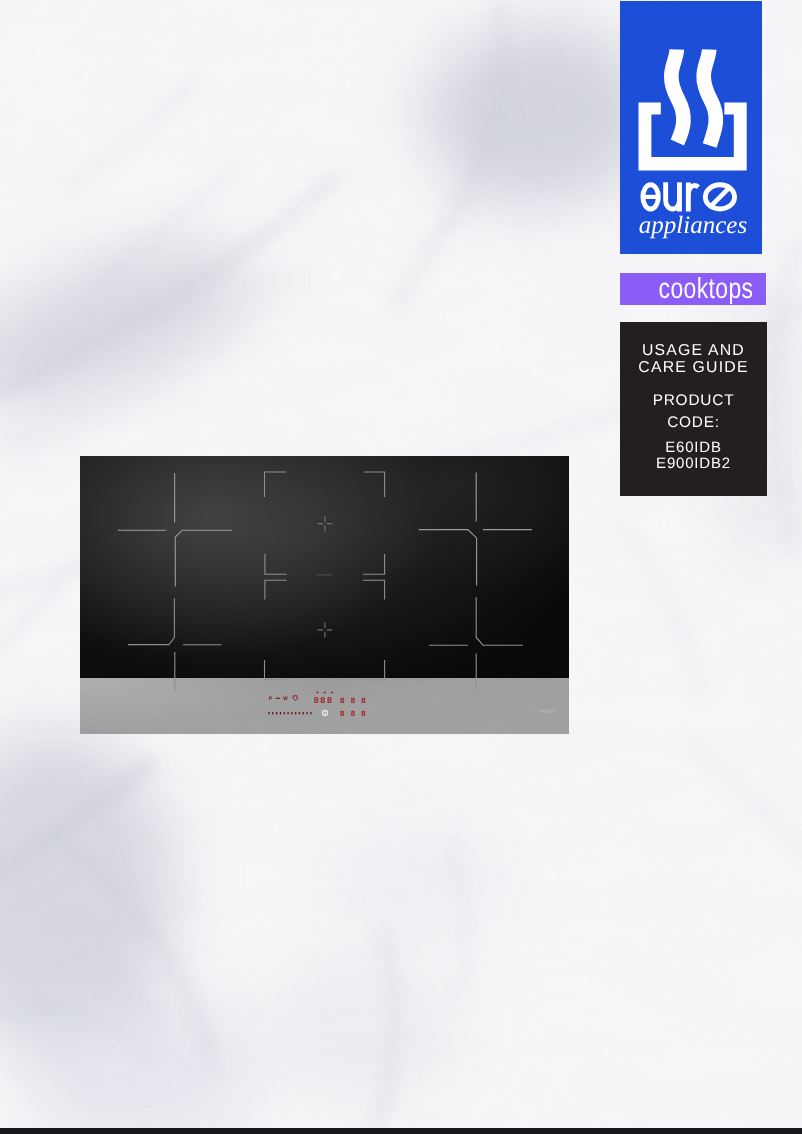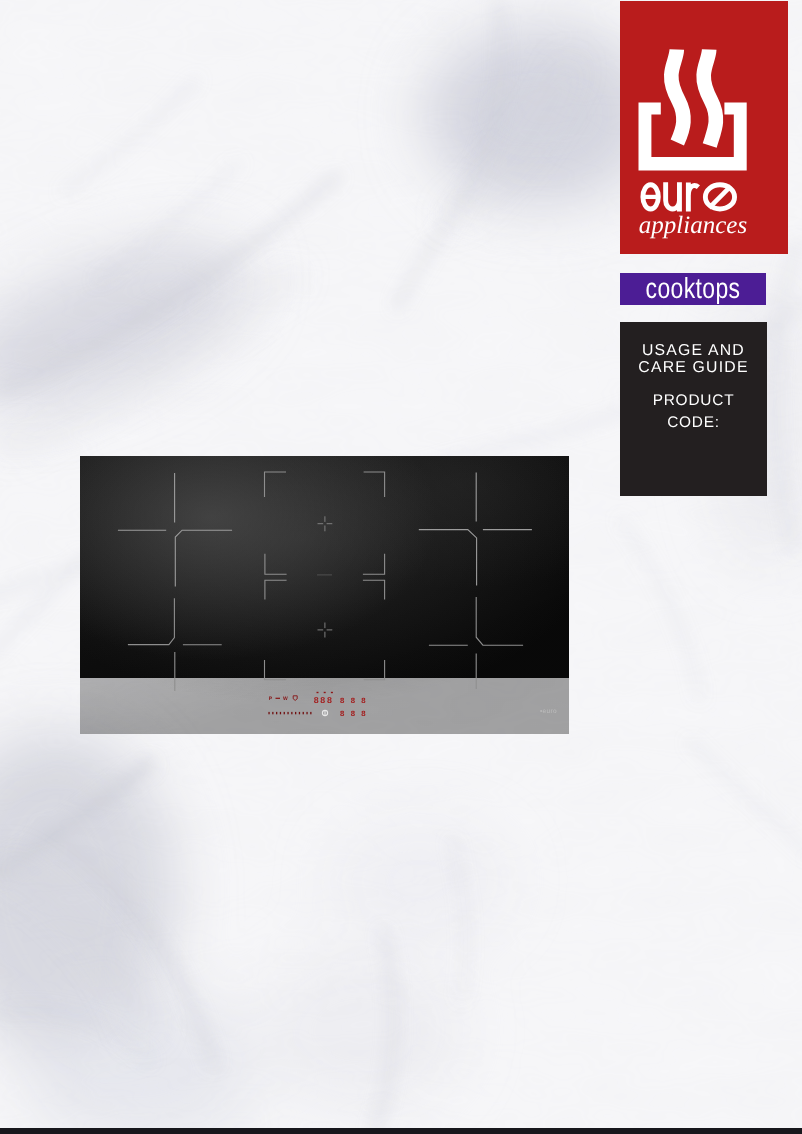--- a/index.html
+++ b/index.html
@@ -55,21 +55,21 @@
   </g>
   <g fill="none" stroke="#d3d5dd" filter="url(#b16)">
     <path d="M 572,62 C 550,122 502,180 447,220" stroke-width="9" opacity="0.5"></path>
     <path d="M 0,452 C 95,410 195,352 298,272" stroke-width="9" opacity="0.5"></path>
     <path d="M 0,862 C 60,892 118,948 148,1036" stroke-width="18" opacity="0.45"></path>
   </g>
 
   <rect x="0" y="0" width="802" height="1134" filter="url(#grain)" opacity="0.055"></rect>
 </svg>
 
-<div class="abs" style="left:620px;top:1px;width:168px;height:253px;background:#b91c1c">
+<div class="abs" style="left:620px;top:1px;width:142px;height:253px;background:#1d4ed8">
   <svg width="146" height="253" viewBox="620 1 146 253" style="position:absolute;left:0;top:0">
 
     <path fill="#fff" d="M 638.5,102.6 H 660.8 V 114.6 H 651.4 V 156.9 H 733.8 V 114.6 H 724.4 V 102.6 H 746.7 V 170.5 H 638.5 Z"></path>
 
     <path fill="none" stroke="#fff" stroke-width="14.6" d="M 676.8,49.6 C 676.5,58 671.8,65 671.3,75 C 670.8,85 674.5,93 678.8,101 C 682.5,108 683.8,115 683.4,122 C 683,129 680.2,136 677.3,142.5"></path>
 
     <path fill="none" stroke="#fff" stroke-width="14.6" d="M 709.2,49.6 C 708.9,58 704.2,65 703.7,75 C 703.2,85 706.9,93 711.2,101 C 714.9,108 716.2,115 715.8,122 C 715.4,129 712.6,136 709.7,145.5"></path>
 
     <g stroke="#fff" stroke-width="4.9" fill="none">
       <ellipse cx="650.6" cy="196.9" rx="7.7" ry="12.15"></ellipse>
@@ -80,27 +80,28 @@
       <path d="M 688.35,182.5 V 211.5 M 688.35,196 C 688.35,186 694,183.3 698.4,187.2"></path>
 
       <ellipse cx="719.95" cy="196.9" rx="14.6" ry="12.15"></ellipse>
       <line x1="709.2" y1="207.8" x2="730.8" y2="186.2" stroke-width="4.6"></line>
     </g>
   </svg>
 
   <div class="abs" style="left:0;top:212px;width:146px;text-align:center;font-family:'Liberation Serif',serif;font-style:italic;color:#fff;font-size:25px;line-height:25px;filter:blur(0.35px)">appliances</div>
 </div>
 
-<div class="abs" style="left:620px;top:273px;width:146px;height:32px;background:#4c1d95;color:#fff;text-align:center">
+<div class="abs" style="left:620px;top:273px;width:146px;height:32px;background:#8b5cf6;color:#fff;text-align:right">
   <span style="display:inline-block;filter:blur(0.3px);font-size:29px;line-height:33px;letter-spacing:0.5px;transform:scaleX(0.79);transform-origin:center">cooktops</span>
 </div>
 
 <div class="abs" style="left:620px;top:322px;width:147px;height:174px;background:#231f20;color:#fff;filter:blur(0.25px)">
   <div class="abs" style="left:0;top:67.5px;width:147px;text-align:center;font-size:15.4px;line-height:22.4px;letter-spacing:0.8px">PRODUCT<br>CODE:</div>
   <div class="abs" style="left:0;top:19.5px;width:147px;text-align:center;font-size:15.8px;line-height:17.7px;letter-spacing:1.2px">USAGE AND<br>CARE GUIDE</div>
+  <div class="abs" style="left:0;top:117.5px;width:147px;text-align:center;font-size:15px;line-height:16.4px;letter-spacing:0.8px">E60IDB<br>E900IDB2</div>
 </div>
 
 <div class="abs" style="left:80px;top:456px;width:489px;height:222px;background:#0d0d0d">
 
   <div class="abs" style="left:0;top:0;width:489px;height:278px;background:
     radial-gradient(ellipse 330px 210px at 27% 22%, rgba(100,100,100,0.5), rgba(100,100,100,0) 68%),
     radial-gradient(ellipse 420px 230px at 45% 30%, rgba(70,70,70,0.4), rgba(70,70,70,0) 72%),
     radial-gradient(ellipse 280px 150px at 78% 10%, rgba(55,55,55,0.3), rgba(55,55,55,0) 70%),
     linear-gradient(160deg, rgba(60,60,60,0.2), rgba(0,0,0,0.35) 70%)"></div>
   <svg width="489" height="278" viewBox="0 0 489 278" style="position:absolute;left:0;top:0">

